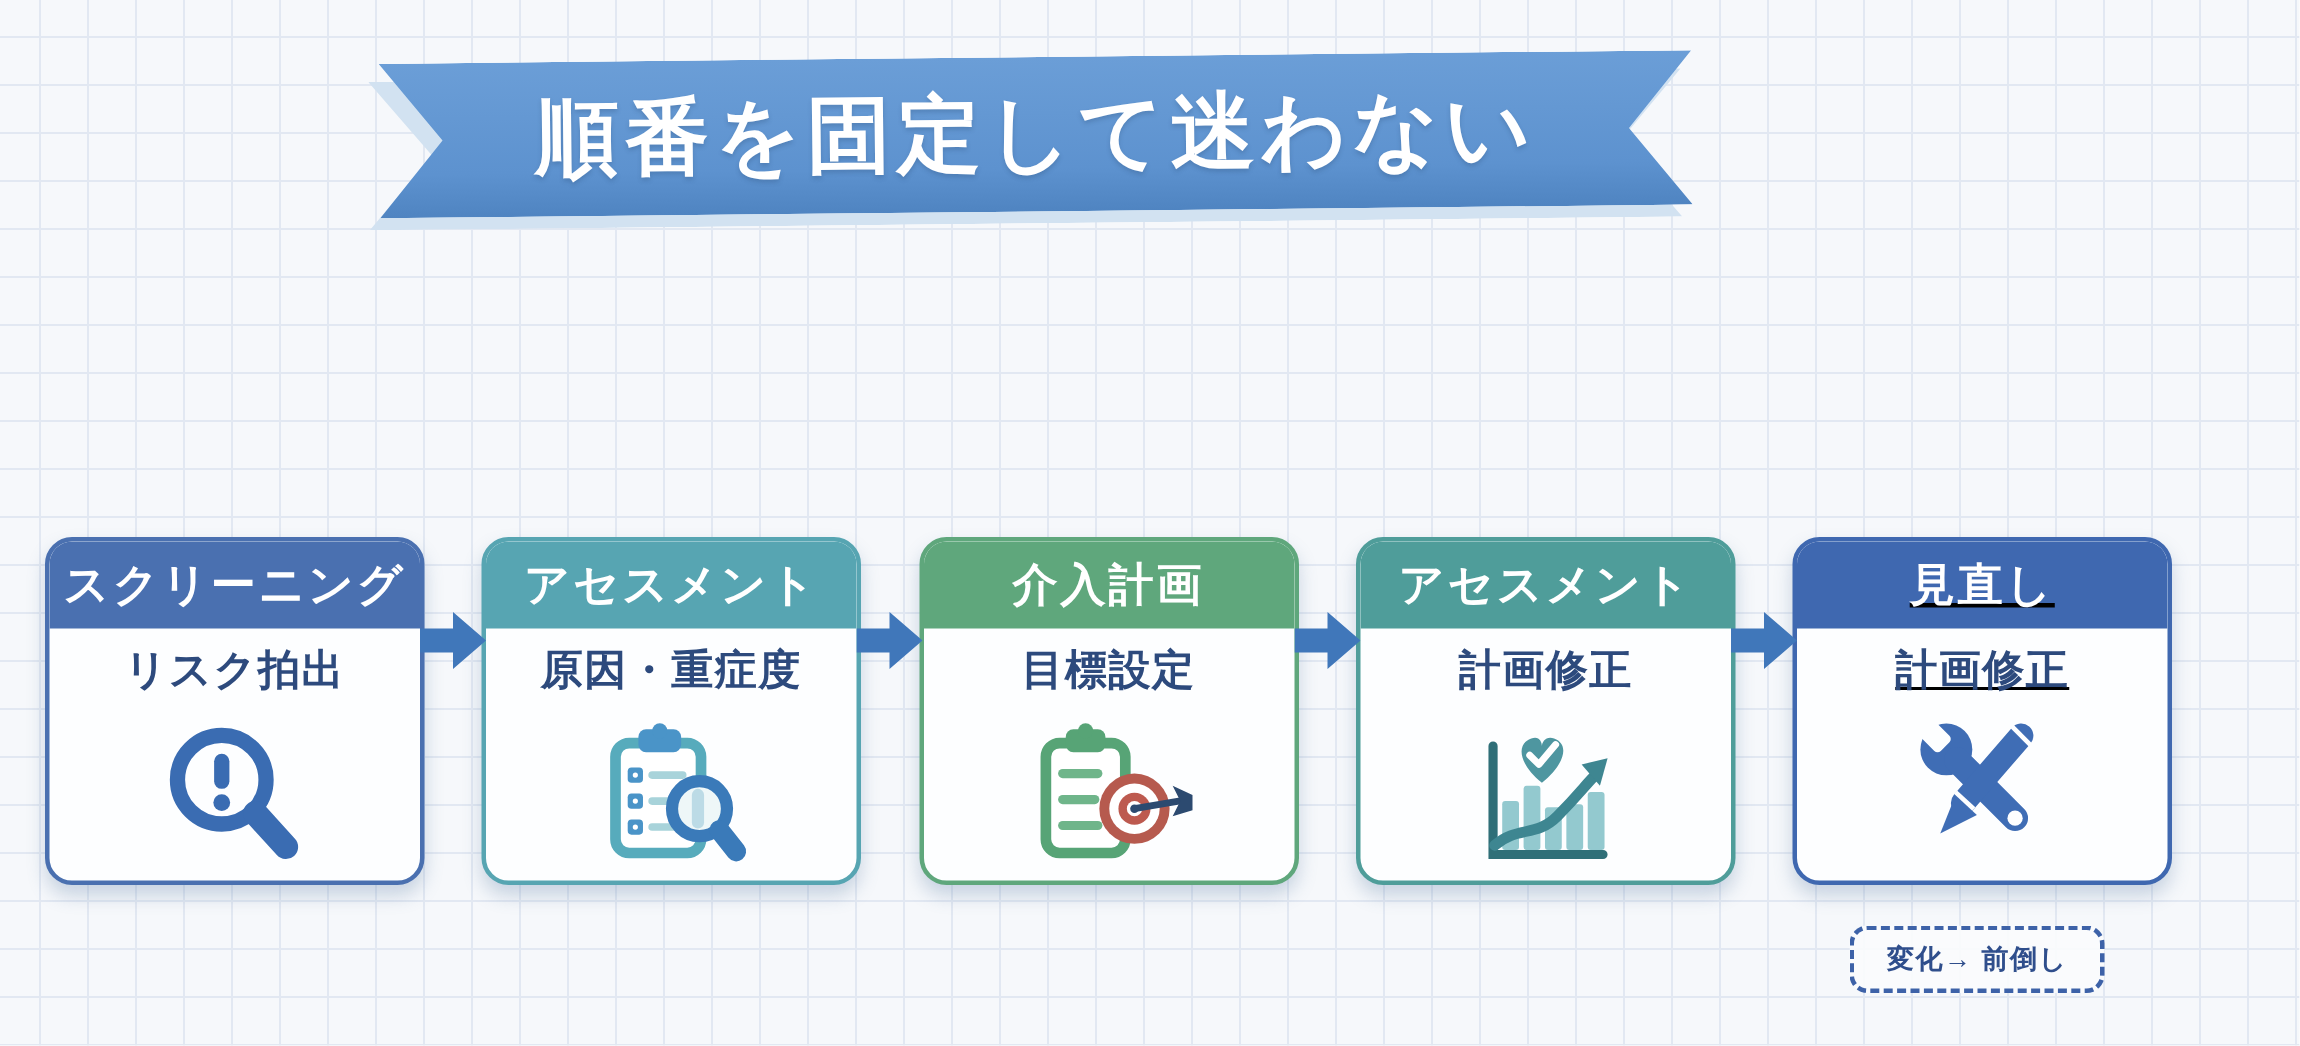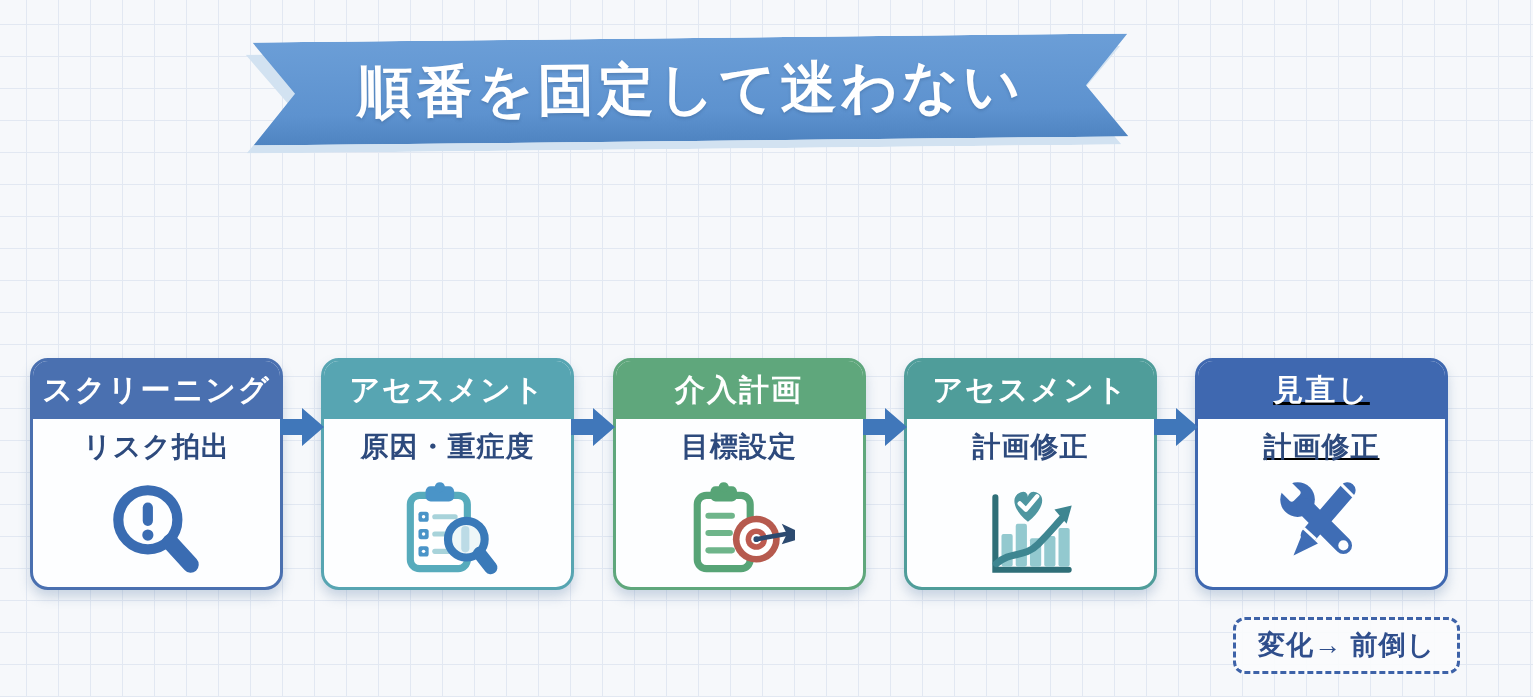--- a/index.html
+++ b/index.html
@@ -59,21 +59,21 @@
   .arrow{position:absolute;top:47px;width:44px;height:44px;}
   .arrow-0{left:250px;} .arrow-1{left:541px;} .arrow-2{left:832.5px;} .arrow-3{left:1124px;}
   .arrow svg polygon{fill:var(--arrow,#4077ba);}
 
   
   .note{
     position:absolute;left:1233px;top:617px;box-sizing:border-box;
     border:3px dashed var(--note-border,#3d62a8);border-radius:12px;
     background:rgba(250,251,253,.92);padding:7px 22px 8px;
   }
-  .note-label{font-size:27px;font-weight:800;color:#2f4e8c;letter-spacing:1px;white-space:nowrap;}
+  .note-label{font-size:18px;font-weight:800;color:#2f4e8c;letter-spacing:1px;white-space:nowrap;}
 </style>
 </head>
 <body>
 
 <div class="canvas">
 
   <div class="banner-shadow"></div>
   <div class="banner">
     <div class="banner-title">順番を固定して迷わない</div>
   </div>

